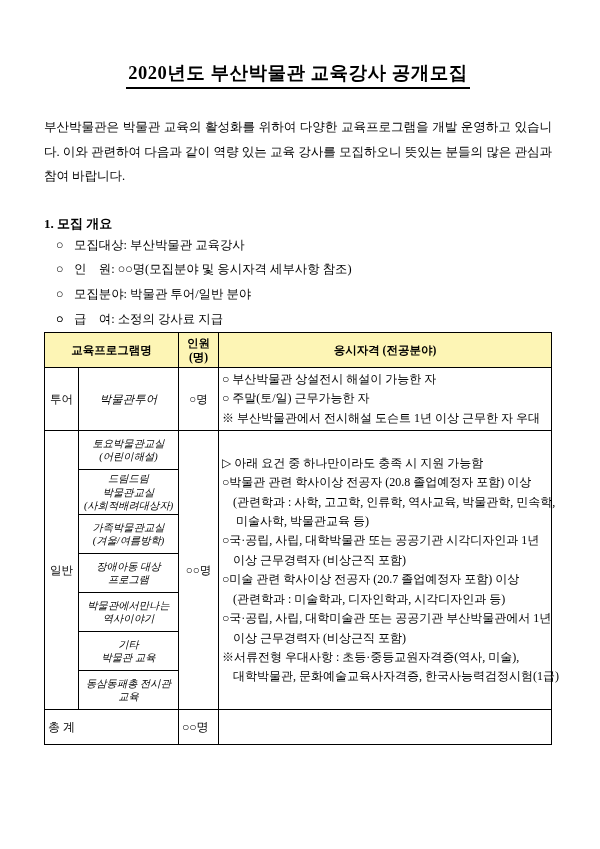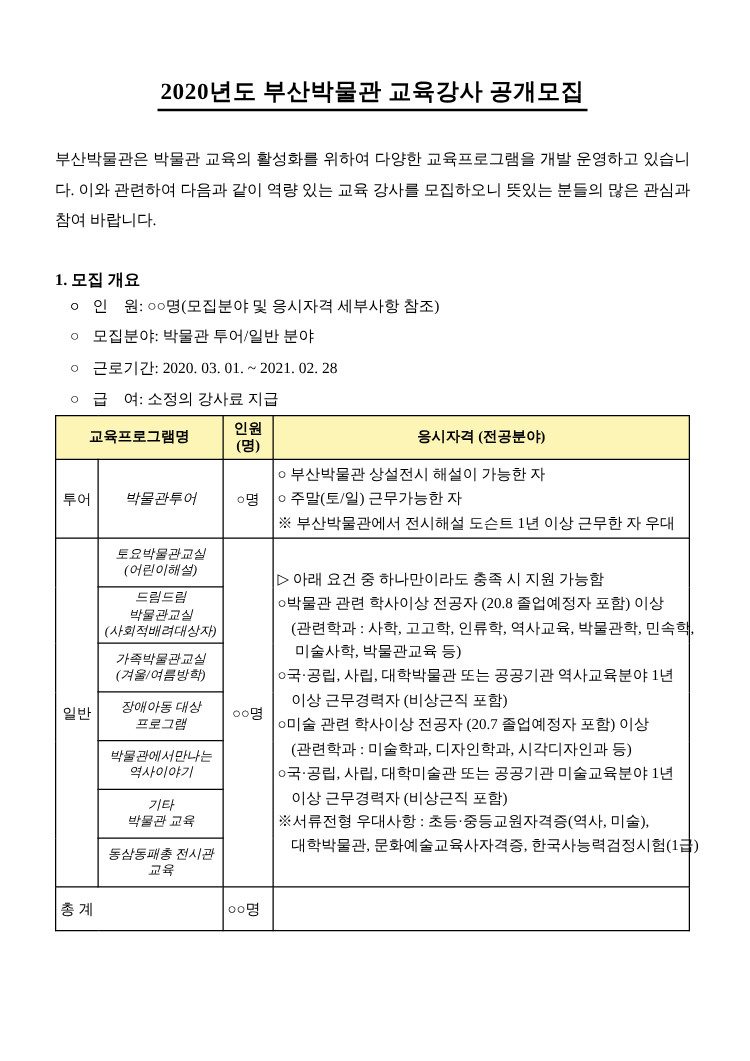--- a/index.html
+++ b/index.html
@@ -151,24 +151,24 @@
   <div class="title-wrap">
     <span class="doc-title">2020년도 부산박물관 교육강사 공개모집</span>
     <span class="title-underline"></span>
   </div>
 
   <p class="intro">부산박물관은 박물관 교육의 활성화를 위하여 다양한 교육프로그램을 개발 운영하고 있습니다. 이와 관련하여 다음과 같이 역량 있는 교육 강사를 모집하오니 뜻있는 분들의 많은 관심과 참여 바랍니다.</p>
 
   <div class="sec-head">1. 모집 개요</div>
 
   <ul class="bullets">
-    <li><span class="marker">○</span></li>
+    <li><span class="marker">○</span><span>모집대상: 부산박물관 교육강사</span></li>
     <li><span class="marker">○</span><span>인    원: ○○명(모집분야 및 응시자격 세부사항 참조)</span></li>
     <li><span class="marker">○</span><span>모집분야: 박물관 투어/일반 분야</span></li>
-    <li><span class="marker">○</span><span>근로기간: 2020. 03. 01. ~ 2021. 02. 28</span></li>
+    <li><span class="marker">○</span></li>
     <li><span class="marker">○</span><span>급    여: 소정의 강사료 지급</span></li>
   </ul>
 
 
   <table class="main">
     <colgroup>
       <col class="col-cat">
       <col class="col-prog">
       <col class="col-count">
       <col>
@@ -197,25 +197,25 @@
 
       <tr>
         <td class="cat" rowspan="7">일반</td>
         <td class="prog">토요박물관교실<br>(어린이해설)</td>
         <td class="count" rowspan="7">○○명</td>
         <td class="qual" rowspan="7">
           <span class="ln"><span>▷</span> <span>아래 요건 중 하나만이라도 충족 시 지원 가능함</span></span>
           <span class="ln"><span>○</span><span>박물관 관련 학사이상 전공자 (20.8 졸업예정자 포함) 이상</span></span>
           <span class="ln indent"><span>(관련학과 : 사학, 고고학, 인류학, 역사교육, 박물관학, 민속학,</span></span>
           <span class="ln indent2"><span>미술사학, 박물관교육 등)</span></span>
-          <span class="ln"><span>○</span><span>국·공립, 사립, 대학박물관 또는 공공기관 역사교육분야 1년</span></span>
+          <span class="ln"><span>○</span><span>국·공립, 사립, 대학박물관 또는 공공기관 시각디자인과 1년</span></span>
           <span class="ln indent"><span>이상 근무경력자 (비상근직 포함)</span></span>
           <span class="ln"><span>○</span><span>미술 관련 학사이상 전공자 (20.7 졸업예정자 포함) 이상</span></span>
           <span class="ln indent"><span>(관련학과 : 미술학과, 디자인학과, 시각디자인과 등)</span></span>
-          <span class="ln"><span>○</span><span>국·공립, 사립, 대학미술관 또는 공공기관 미술교육분야 1년</span></span>
+          <span class="ln"><span>○</span><span>국·공립, 사립, 대학미술관 또는 공공기관 부산박물관에서 1년</span></span>
           <span class="ln indent"><span>이상 근무경력자 (비상근직 포함)</span></span>
           <span class="ln"><span>※</span><span>서류전형 우대사항 : 초등·중등교원자격증(역사, 미술),</span></span>
           <span class="ln indent"><span>대학박물관, 문화예술교육사자격증, 한국사능력검정시험(1급)</span></span>
         </td>
       </tr>
       <tr>
         <td class="prog">드림드림<br>박물관교실<br>(사회적배려대상자)</td>
       </tr>
       <tr>
         <td class="prog">가족박물관교실<br>(겨울/여름방학)</td>

